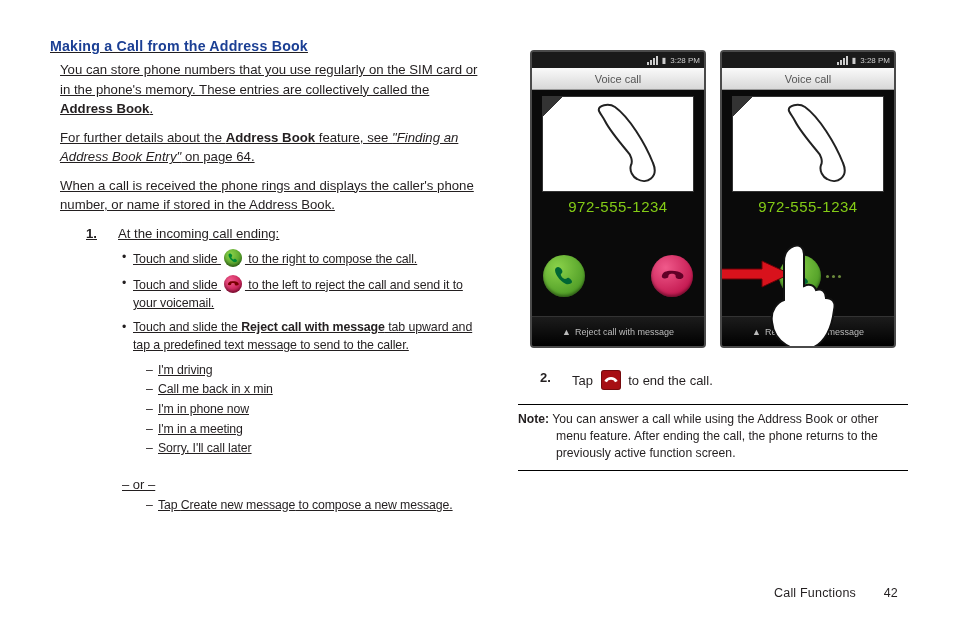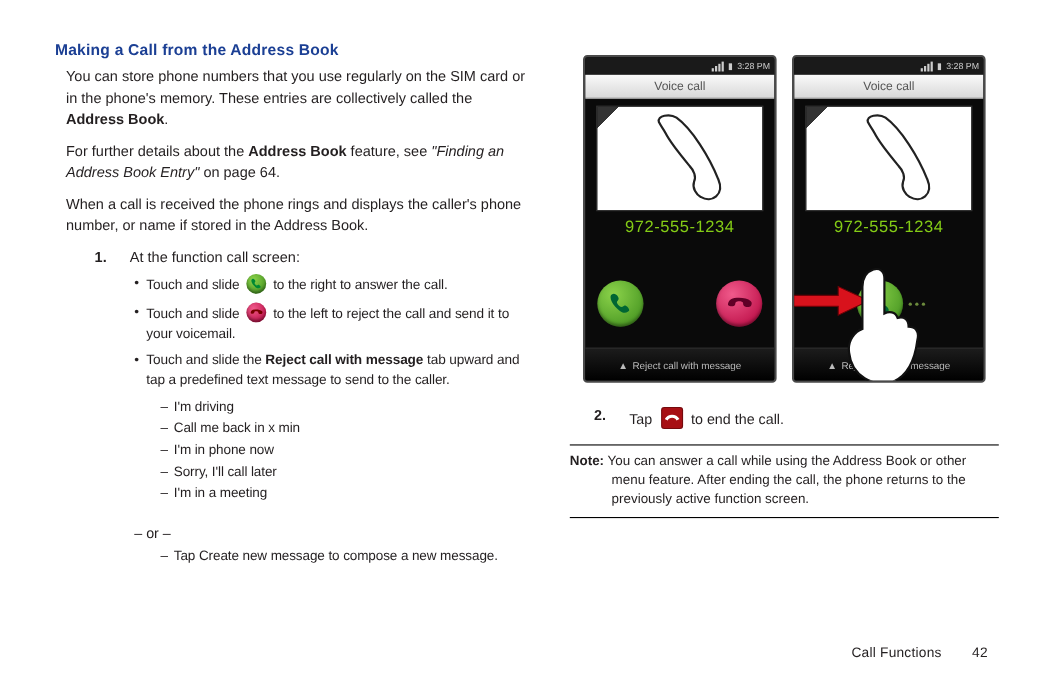--- a/index.html
+++ b/index.html
@@ -11,21 +11,21 @@
     color: #231f20;
     position: relative;
     overflow: hidden;
   }
   .page {
     display: flex;
     padding: 38px 50px 0 50px;
     gap: 36px;
   }
   .col { flex: 1; }
-  .col-left { flex: 0 0 432px; }
+  .col-left { flex: 0 0 432px; text-decoration: underline; }
   .col-right { flex: 0 0 390px; }
   .h-blue {
     color: #1b3f94;
     font-weight: 800;
     font-size: 14.2px;
     letter-spacing: .2px;
     margin-bottom: 6px;
     font-family: Arial, sans-serif;
   }
   .h-blue.second { margin-top: 10px; }
@@ -121,43 +121,43 @@
     <div class="h-blue">Making a Call from the Address Book</div>
     <p class="body">
       <span>You can store phone numbers that you use regularly on the SIM card or in the phone's memory. These entries are collectively called the </span><span class="bold">Address Book</span><span>.</span>
     </p>
     <p class="body">
       <span>For further details about the </span><span class="bold">Address Book</span><span> feature, see </span><span class="italic">"Finding an Address Book Entry"</span><span> on page 64.</span>
     </p>
     <p class="body">When a call is received the phone rings and displays the caller's phone number, or name if stored in the Address Book.</p>
     <div class="step">
       <span class="num">1.</span>
-      <span>At the function call screen:</span>
+      <span>At the incoming call ending:</span>
     </div>
     <div class="bullets">
       <div class="bullet condensed">
         <span>Touch and slide </span><span class="icon-circ green"><svg viewBox="0 0 24 24">
               <path fill="#083" d="M6 3c1 0 3 1 4 3s0 3-1 4 2 5 4 5 2-2 4-1 3 3 3 4-3 3-6 2S3 12 3 6c0-2 2-3 3-3z"></path>
-            </svg></span><span> to the right to answer the call.</span>
+            </svg></span><span> to the right to compose the call.</span>
       </div>
       <div class="bullet condensed">
         <span>Touch and slide </span><span class="icon-circ red"><svg viewBox="0 0 24 24">
               <path fill="#700" d="M6 3c1 0 3 1 4 3s0 3-1 4 2 5 4 5 2-2 4-1 3 3 3 4-3 3-6 2S3 12 3 6c0-2 2-3 3-3z" transform="rotate(135 12 12)"></path>
             </svg></span><span> to the left to reject the call and send it to your voicemail.</span>
       </div>
       <div class="bullet condensed">
         <span>Touch and slide the </span><span class="bold">Reject call with message</span><span> tab upward and tap a predefined text message to send to the caller.</span>
       </div>
     </div>
     <div class="dashlist">
       <div class="dash condensed">I'm driving</div>
       <div class="dash condensed">Call me back in x min</div>
       <div class="dash condensed">I'm in phone now</div>
+      <div class="dash condensed">I'm in a meeting</div>
       <div class="dash condensed">Sorry, I'll call later</div>
-      <div class="dash condensed">I'm in a meeting</div>
     </div>
     <div class="or">– or –</div>
     <div class="dashlist">
       <div class="dash condensed">
         <span>Tap </span><span class="bold">Create new message</span><span> to compose a new message.</span>
       </div>
     </div>
   </div>
 
   <div class="col col-right">

